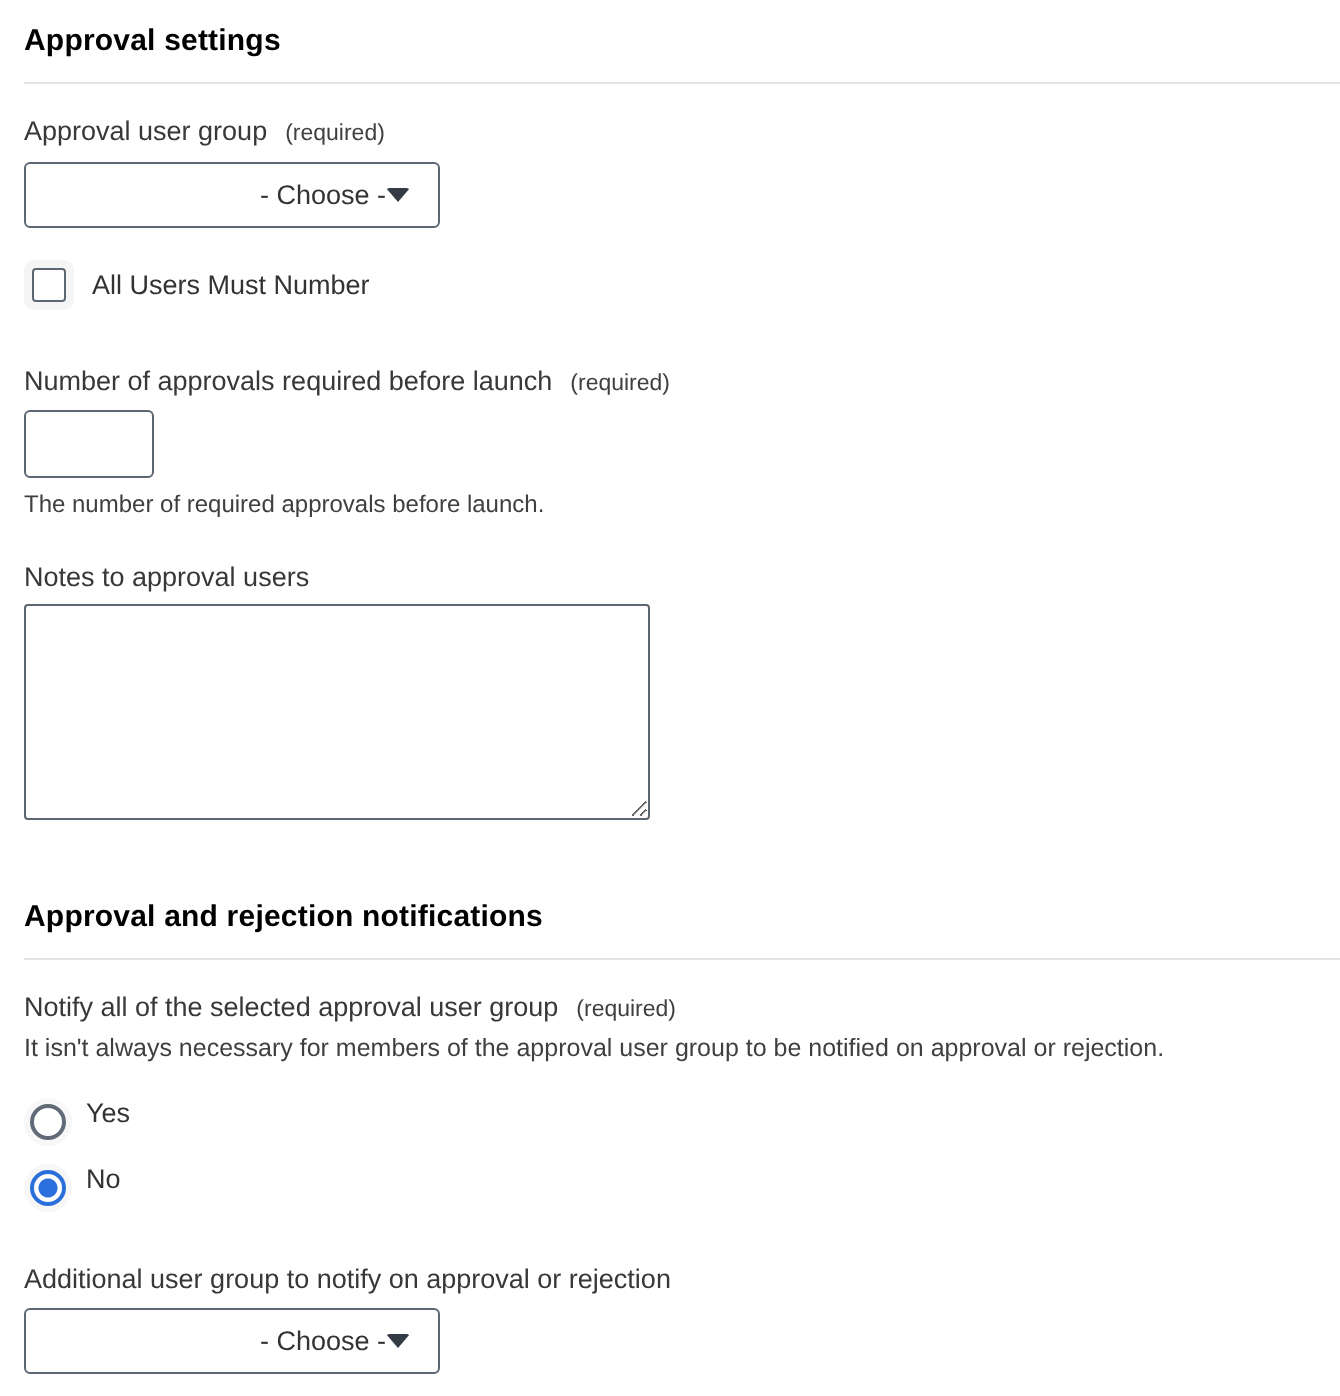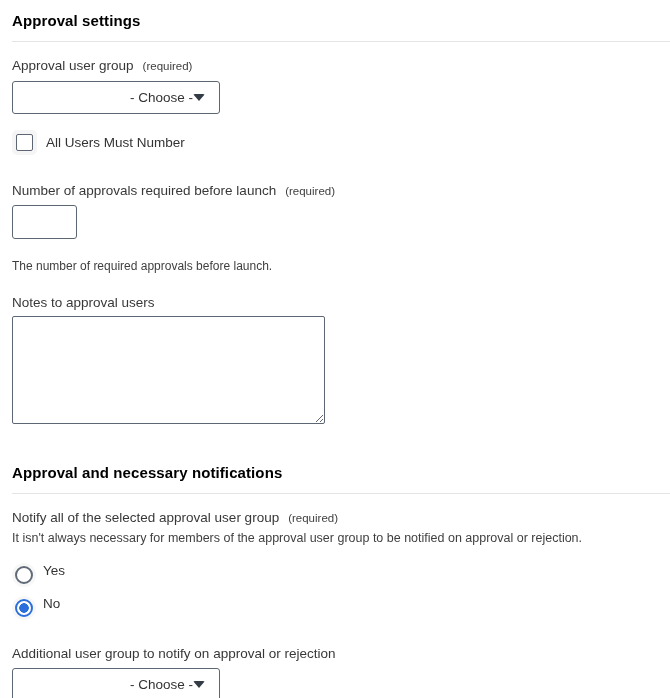--- a/index.html
+++ b/index.html
@@ -146,21 +146,21 @@
     border-color: #2a6fdb;
     background: radial-gradient(circle, #2a6fdb 0, #2a6fdb 4.5px, #ffffff 5px);
   }
   .radio-label { font-size: 13.5px; color: #333333; cursor: pointer; }
 
   
   .mt-16 { margin-top: 16px; }
   .mt-8  { margin-top: 8px; }
   .mt-10 { margin-top: 10px; }
   .mt-7  { margin-top: 7px; }
-  .mt-9  { margin-top: 20px; }
+  .mt-9  { margin-top: 6px; }
   .mt-6  { margin-top: 6px; }
   .mt-26 { margin-top: 26px; }
   .mt-22 { margin-top: 22px; }
   .mt-40 { margin-top: 40px; }
   .mt-28 { margin-top: 28px; }
   .radio-group { margin-top: 18px; display: flex; flex-direction: column; gap: 9px; }
 </style>
 </head>
 <body>
 
@@ -196,21 +196,21 @@
   <input class="number-input mt-7" type="text" value="" style="">
   <div class="help-text mt-9">The number of required approvals before launch.</div>
 
   
   <div class="field-label-row mt-22">
     <span class="field-label">Notes to approval users</span>
   </div>
   <textarea class="notes-textarea mt-6" style=""></textarea>
 
   
-  <div class="section-title mt-40">Approval and necessary notifications</div>
+  <div class="section-title mt-40">Approval and rejection notifications</div>
   <hr class="divider">
 
   
   <div class="field-label-row mt-16">
     <span class="field-label">Notify all of the selected approval user group</span>
     <span class="required-suffix">(required)</span>
   </div>
   <div class="help-text mt-6" style="font-size:12.5px;">It isn't always necessary for members of the approval user group to be notified on approval or rejection.</div>
 
   <div class="radio-group">

